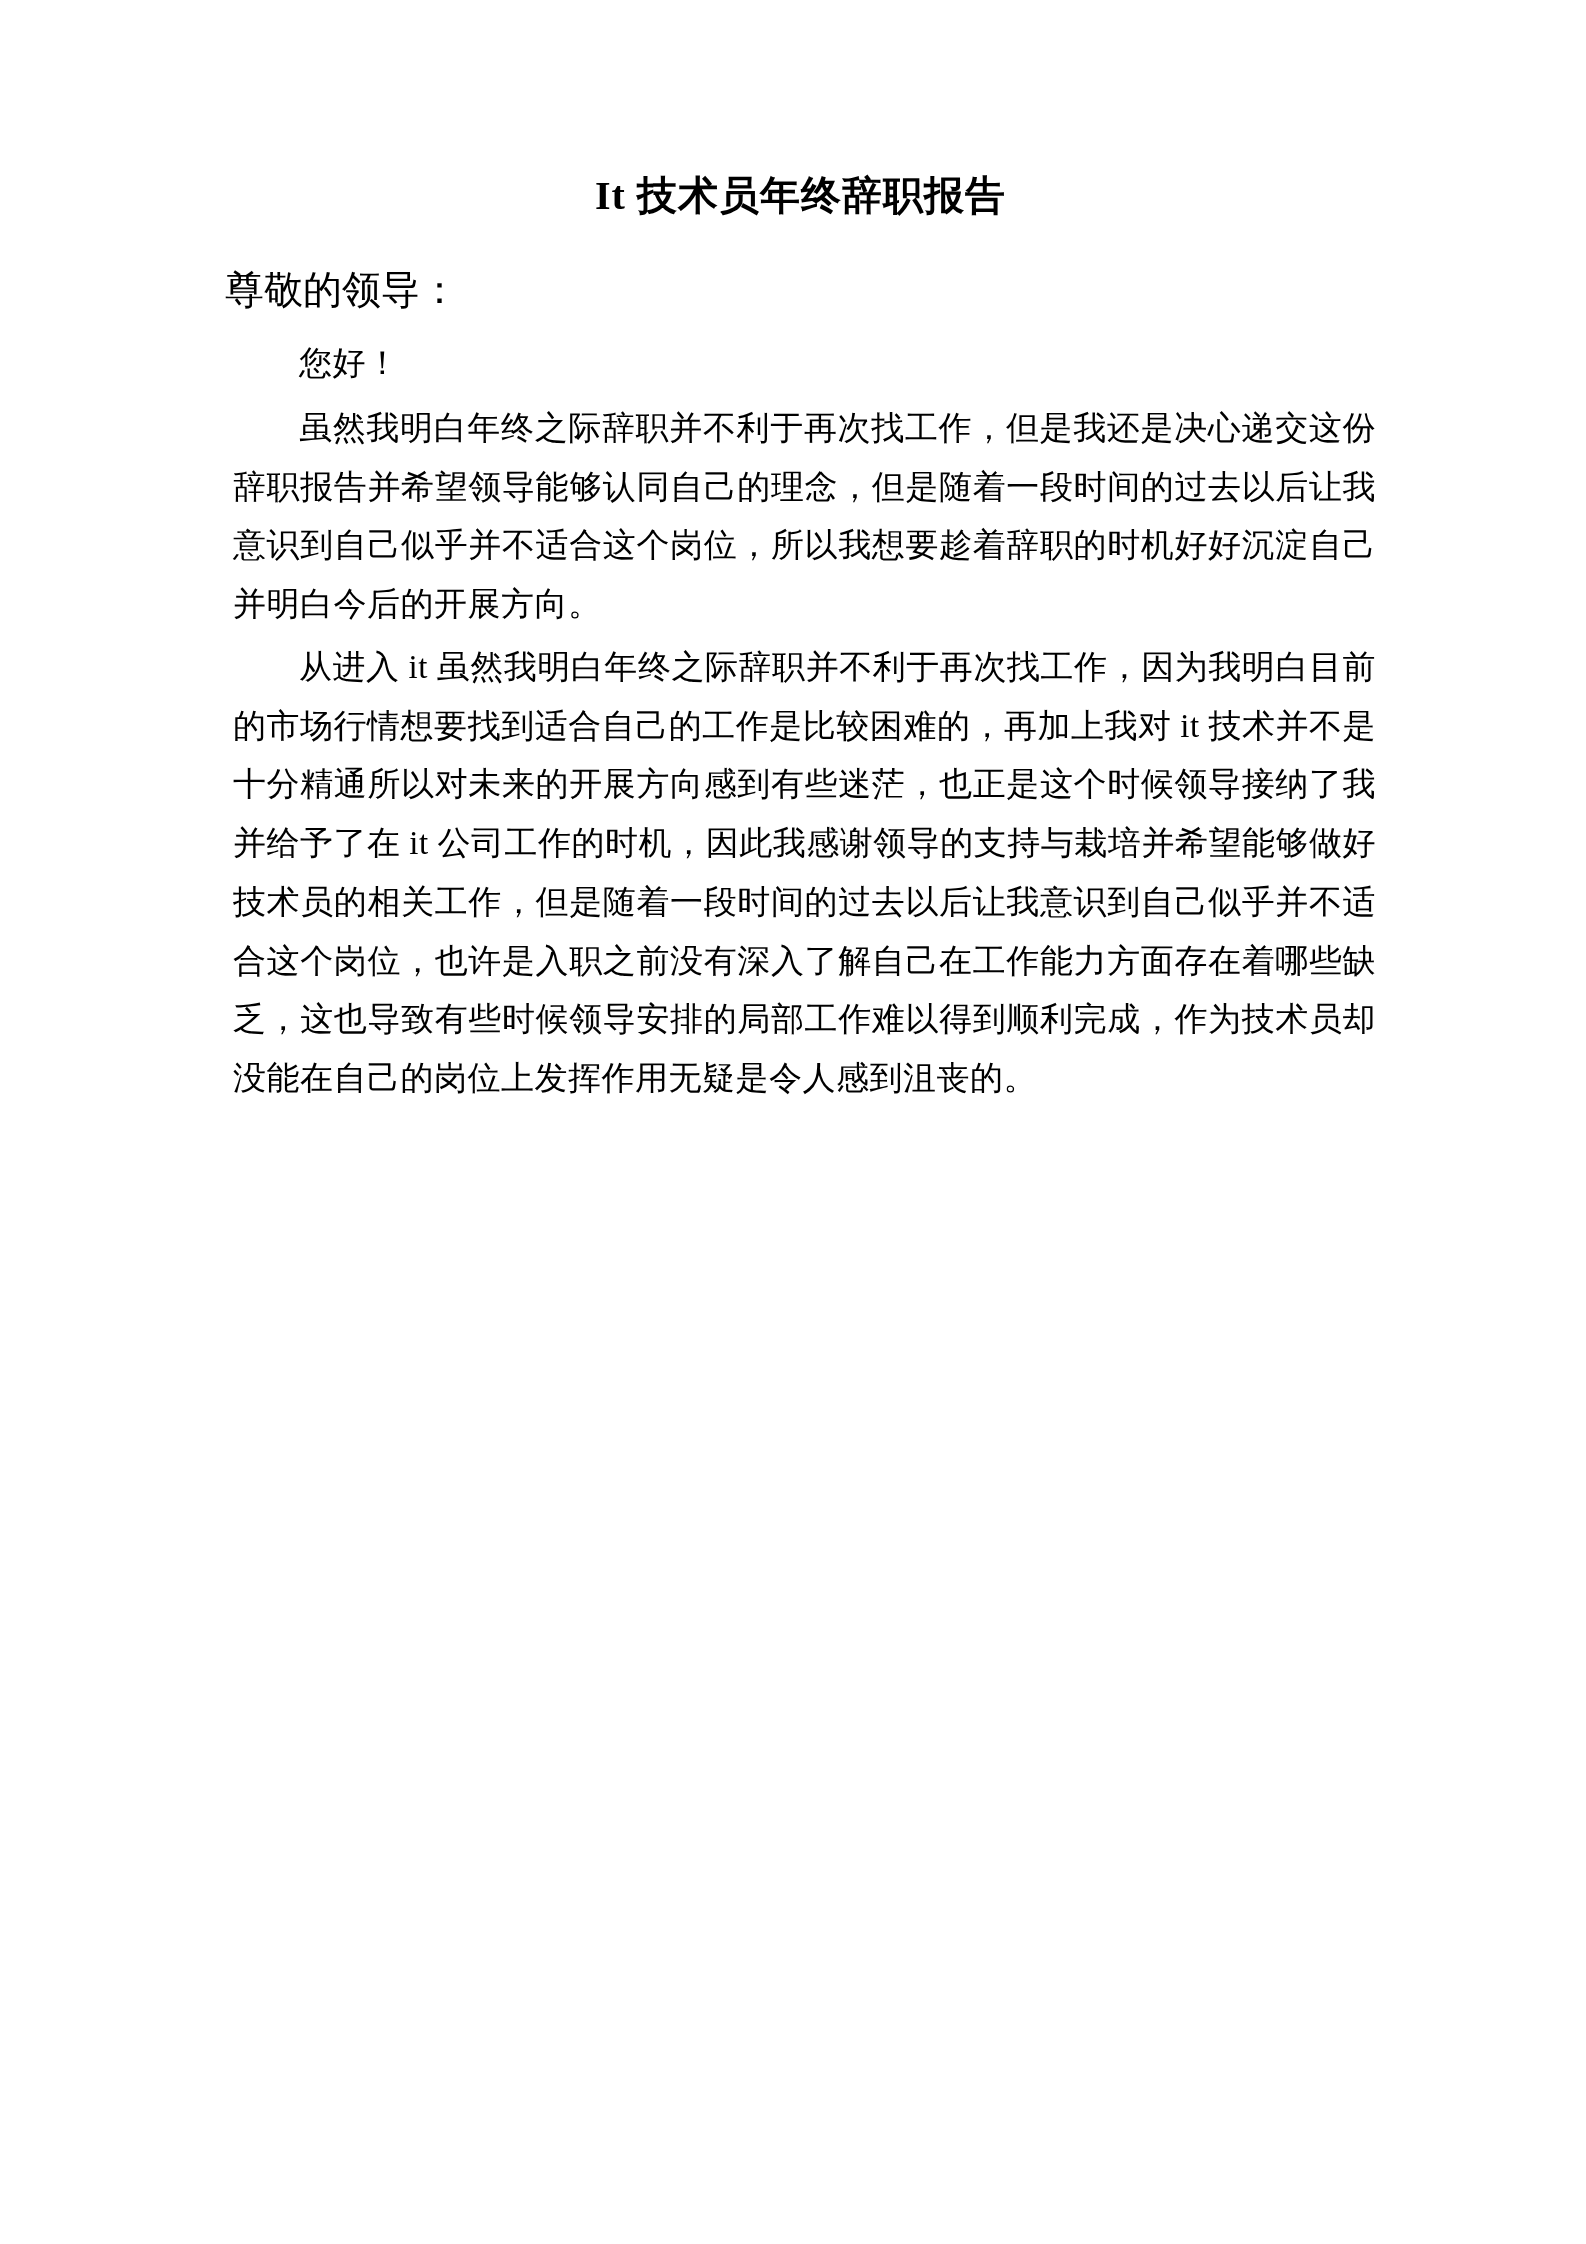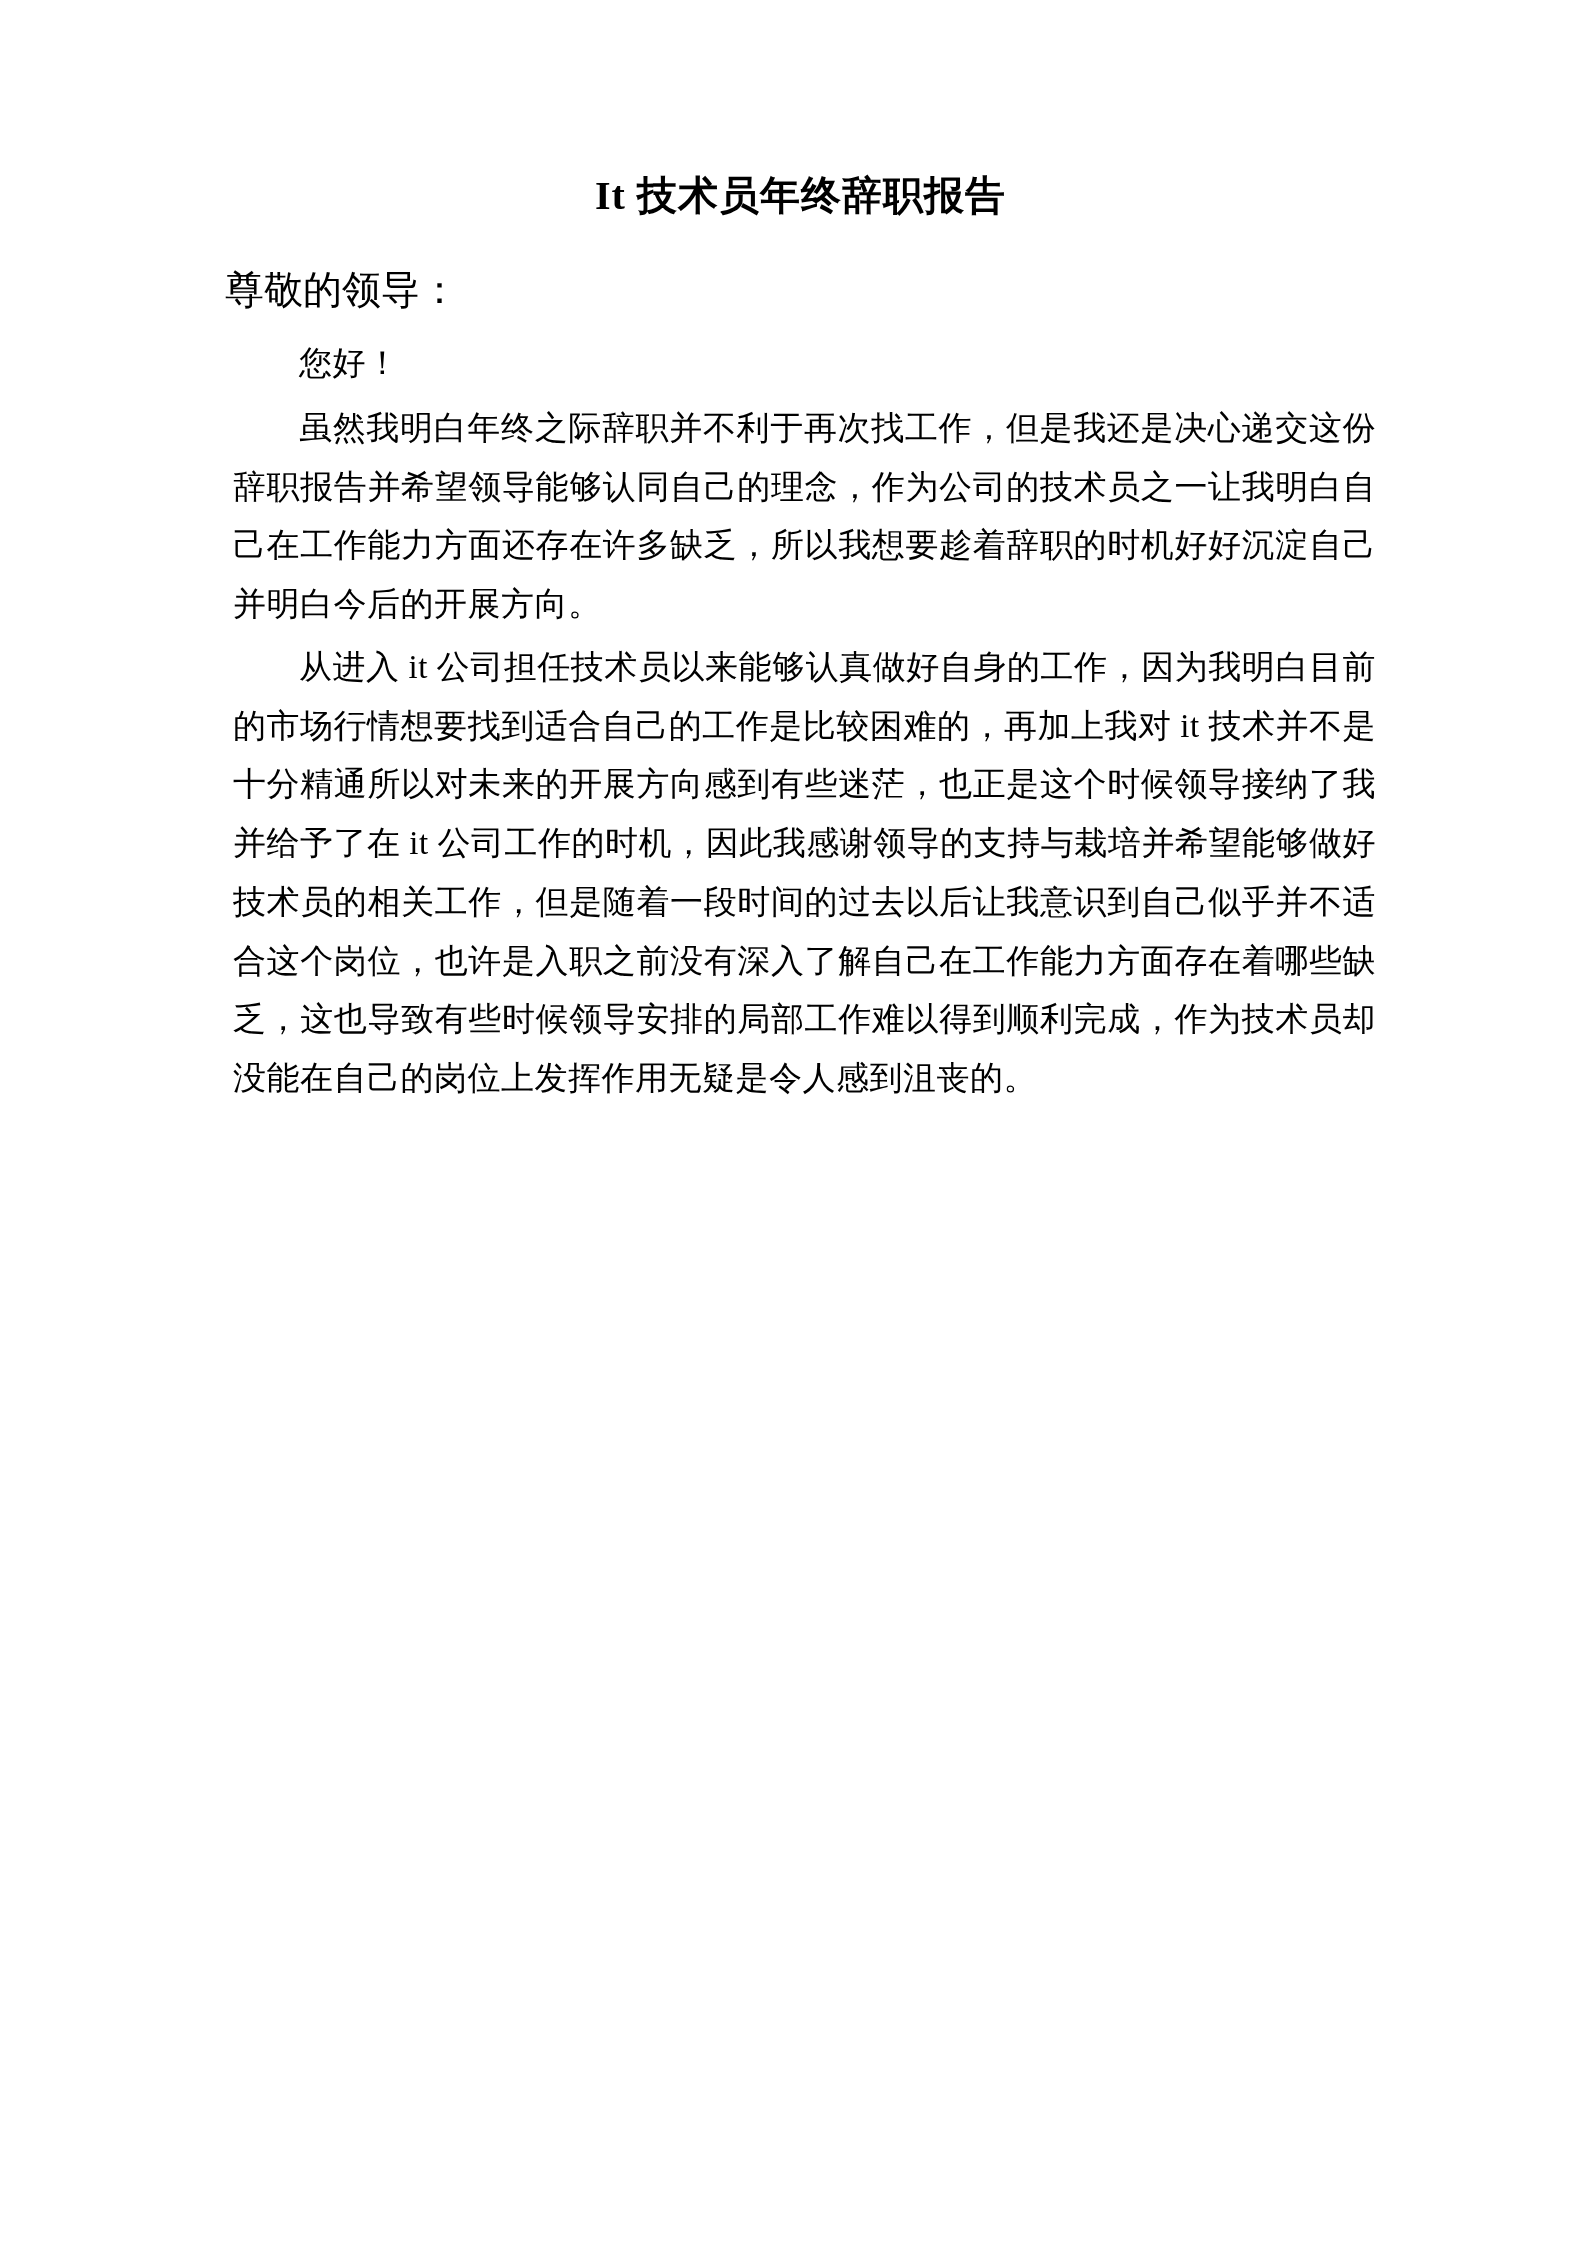--- a/index.html
+++ b/index.html
@@ -53,18 +53,18 @@
 <body>
 
 <div class="page">
 
   <h1 class="doc-title">It 技术员年终辞职报告</h1>
 
   <p class="salutation">尊敬的领导：</p>
 
   <p class="para greeting">您好！</p>
 
-  <p class="para">虽然我明白年终之际辞职并不利于再次找工作，但是我还是决心递交这份辞职报告并希望领导能够认同自己的理念，作为公司的技术员之一让我明白自己在工作能力方面还存在许多缺乏，所以我想要趁着辞职的时机好好沉淀自己并明白今后的开展方向。</p>
+  <p class="para">虽然我明白年终之际辞职并不利于再次找工作，但是我还是决心递交这份辞职报告并希望领导能够认同自己的理念，但是随着一段时间的过去以后让我意识到自己似乎并不适合这个岗位，所以我想要趁着辞职的时机好好沉淀自己并明白今后的开展方向。</p>
 
-  <p class="para">从进入 it 公司担任技术员以来能够认真做好自身的工作，因为我明白目前的市场行情想要找到适合自己的工作是比较困难的，再加上我对 it 技术并不是十分精通所以对未来的开展方向感到有些迷茫，也正是这个时候领导接纳了我并给予了在 it 公司工作的时机，因此我感谢领导的支持与栽培并希望能够做好技术员的相关工作，但是随着一段时间的过去以后让我意识到自己似乎并不适合这个岗位，也许是入职之前没有深入了解自己在工作能力方面存在着哪些缺乏，这也导致有些时候领导安排的局部工作难以得到顺利完成，作为技术员却没能在自己的岗位上发挥作用无疑是令人感到沮丧的。</p>
+  <p class="para">从进入 it 虽然我明白年终之际辞职并不利于再次找工作，因为我明白目前的市场行情想要找到适合自己的工作是比较困难的，再加上我对 it 技术并不是十分精通所以对未来的开展方向感到有些迷茫，也正是这个时候领导接纳了我并给予了在 it 公司工作的时机，因此我感谢领导的支持与栽培并希望能够做好技术员的相关工作，但是随着一段时间的过去以后让我意识到自己似乎并不适合这个岗位，也许是入职之前没有深入了解自己在工作能力方面存在着哪些缺乏，这也导致有些时候领导安排的局部工作难以得到顺利完成，作为技术员却没能在自己的岗位上发挥作用无疑是令人感到沮丧的。</p>
 
 
 </div>
 
 </body></html>

